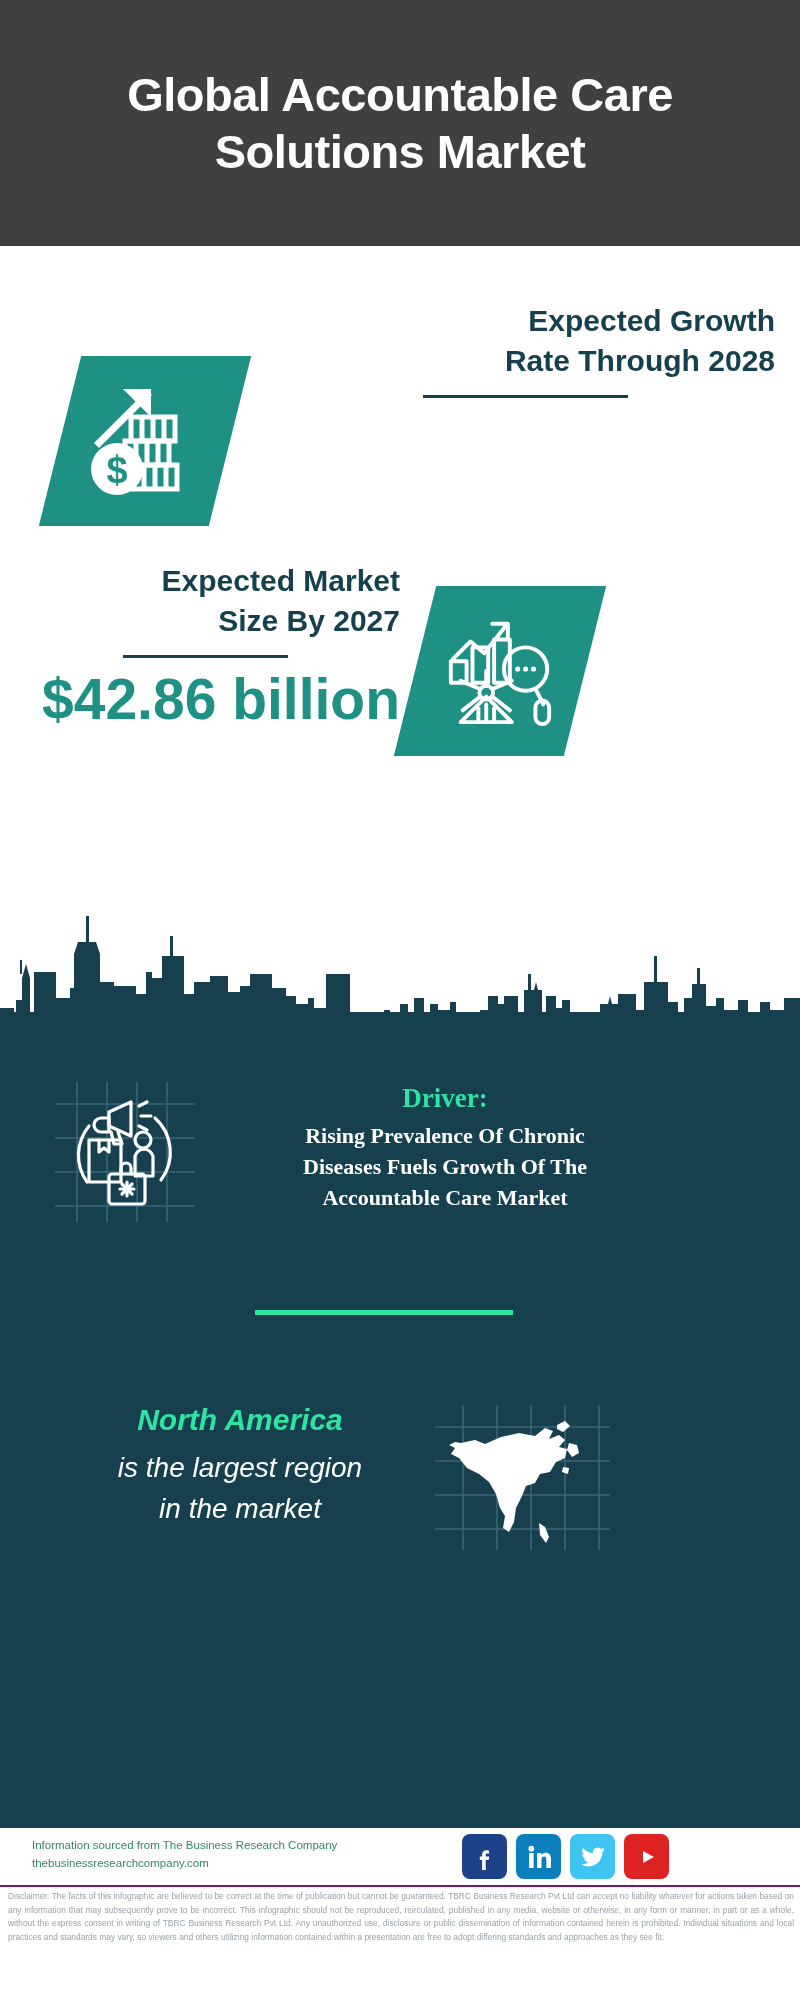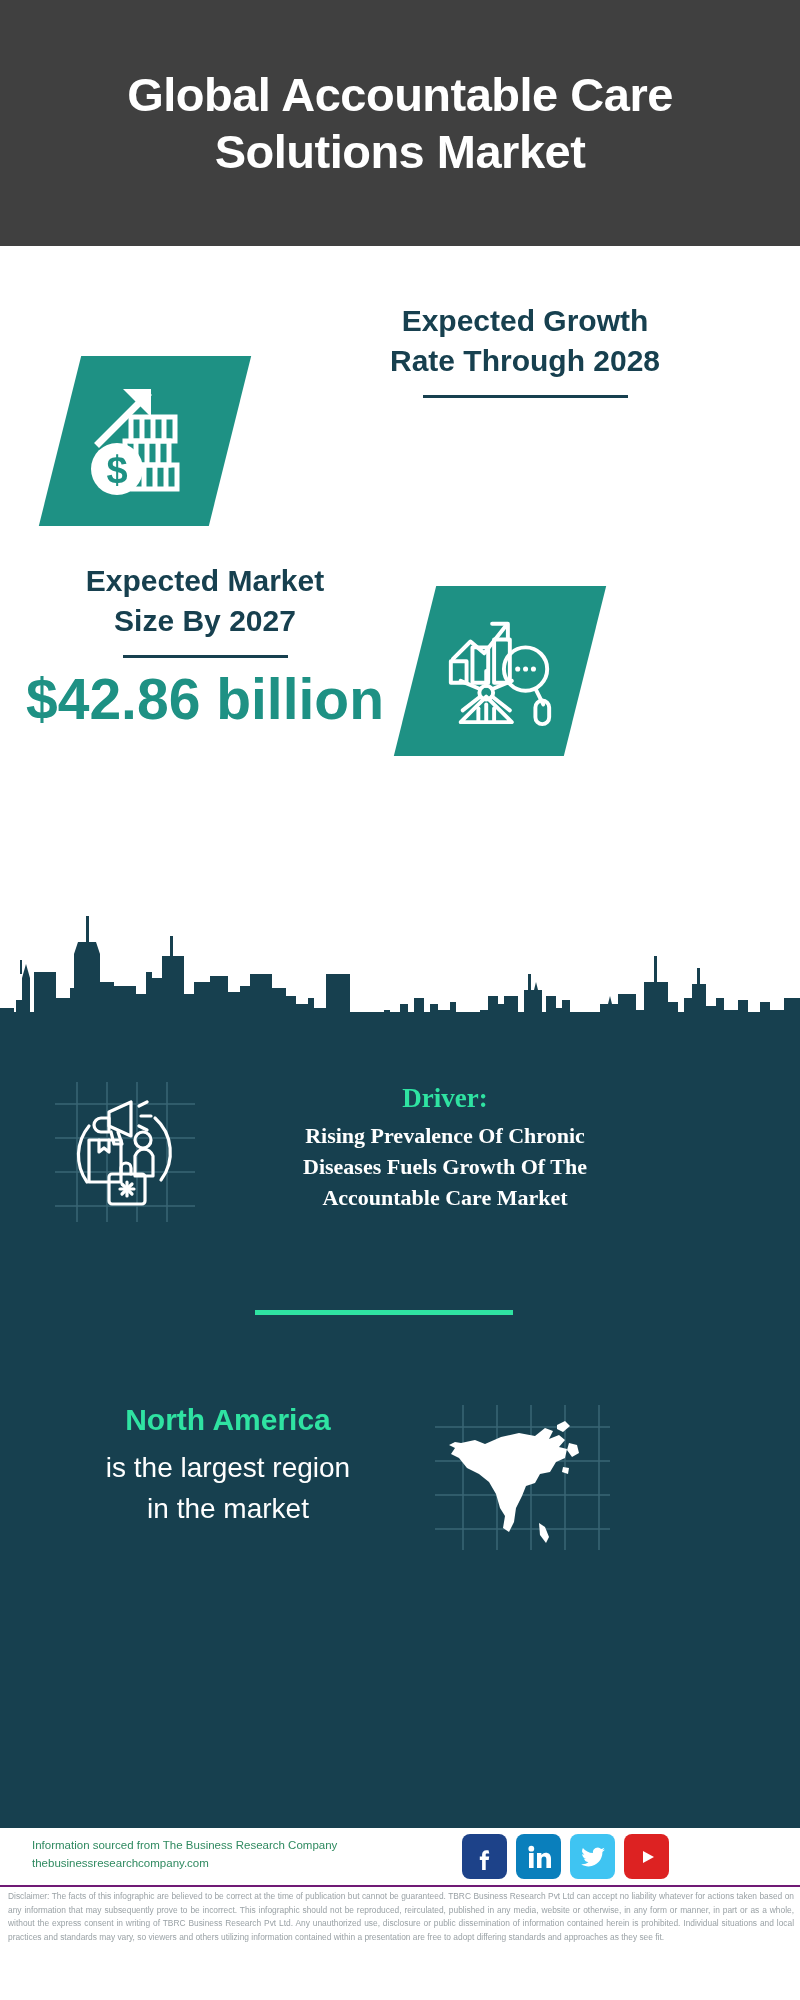--- a/index.html
+++ b/index.html
@@ -50,21 +50,21 @@
   .para {
     position: absolute;
     background: #1e9184;
     transform: skewX(-14deg);
     display: flex;
     align-items: center;
     justify-content: center;
   }
   .para > svg { transform: skewX(14deg); }
 
-  .stat-block { position: absolute; text-align: center; }
+  .stat-block { position: absolute; text-align: right; }
   .stat-label {
     color: #17404f;
     font-weight: bold;
     font-size: 30px;
     line-height: 1.33;
   }
   .stat-rule {
     height: 3px;
     background: #17404f;
     margin: 14px auto 10px auto;
@@ -383,21 +383,21 @@
 
     <div class="driver-text" style="left:220px; top:182px; width:450px;">
       <div class="driver-head">Driver:</div>
       <div class="driver-body">Rising Prevalence Of Chronic</div>
       <div class="driver-body" style="margin-top:0;">Diseases Fuels Growth Of The</div>
       <div class="driver-body" style="margin-top:0;">Accountable Care Market</div>
     </div>
 
     <div class="mint-rule" style="left:255px; top:410px; width:258px;"></div>
 
-    <div class="region-text" style="left:48px; top:502px; width:360px;">
+    <div class="region-text" style="left:60px; top:502px; width:360px;font-style:italic;">
       <div class="region-name">North America</div>
       <div class="region-sub">is the largest region</div>
       <div class="region-sub" style="margin-top:4px;">in the market</div>
     </div>
 
     <div class="grid-icon" style="left:435px; top:505px; width:175px; height:145px;">
       <svg width="175" height="145" viewBox="0 0 175 145">
         <g stroke="#3a6675" stroke-width="1.5">
           <line x1="28" y1="0" x2="28" y2="145"></line>
           <line x1="62" y1="0" x2="62" y2="145"></line>

